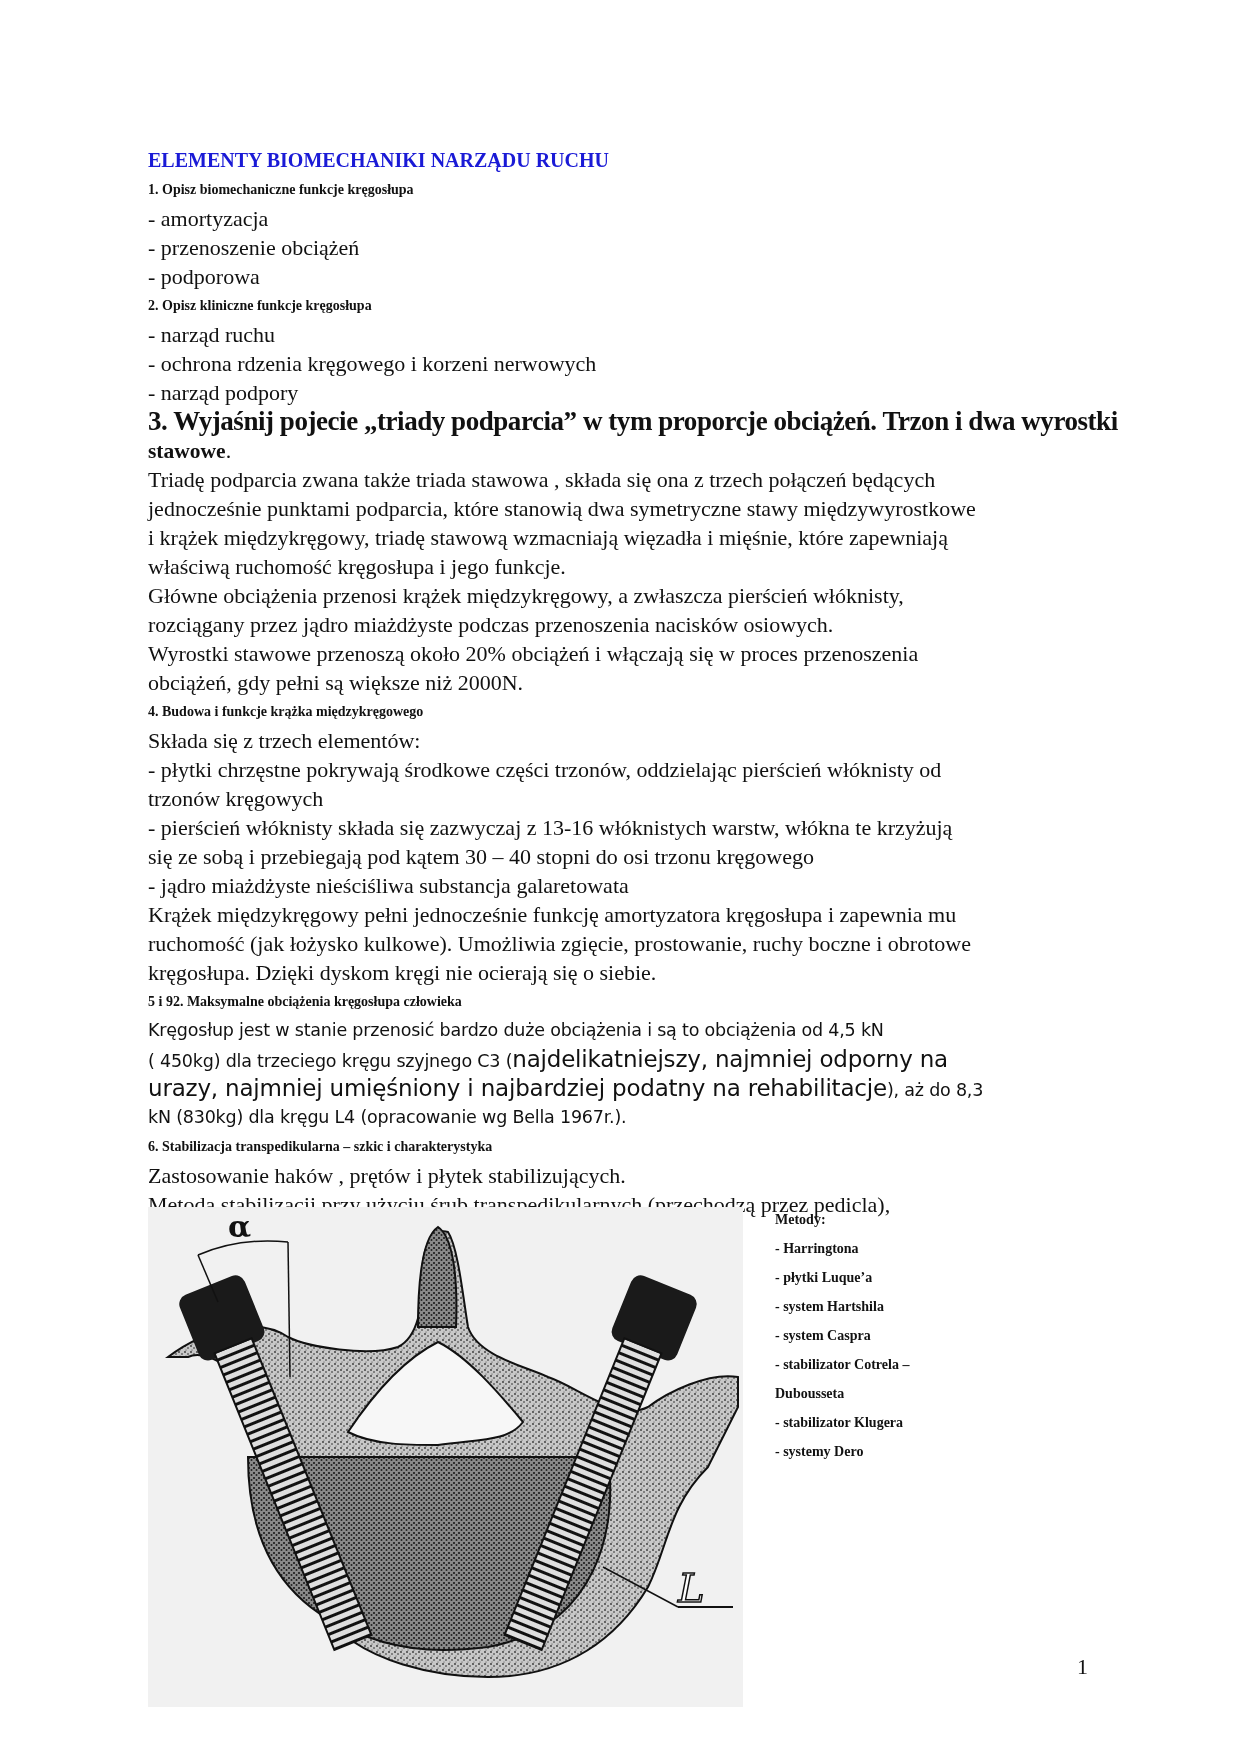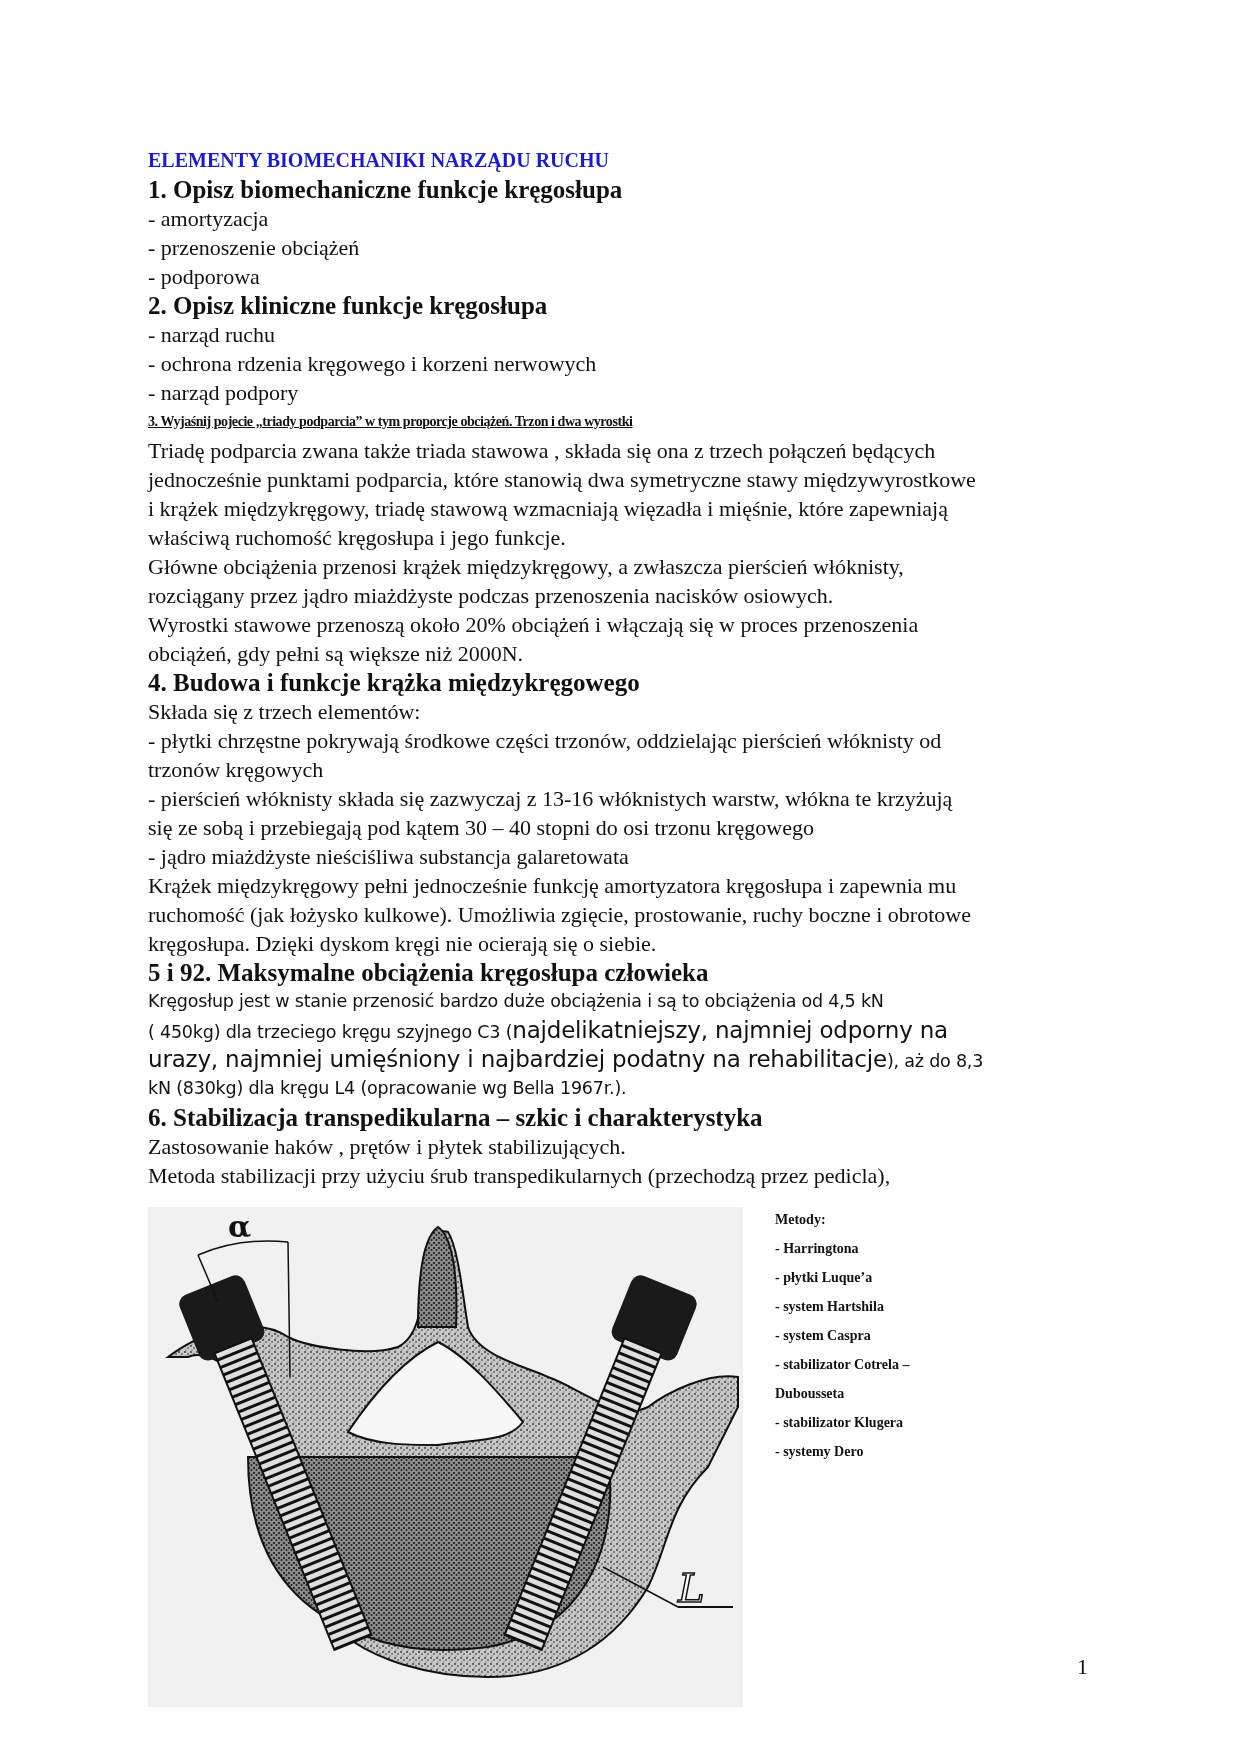--- a/index.html
+++ b/index.html
@@ -1,22 +1,22 @@
 <!DOCTYPE html>
 <html><head>
 <meta charset="utf-8">
 <style>
   html, body { margin: 0; padding: 0; background: #ffffff; }
   body { width: 1240px; height: 1754px; position: relative; overflow: hidden; }
   .page { position: absolute; left: 148px; top: 146px; width: 950px;
           font-family: "Liberation Serif", "DejaVu Serif", serif; color: #111; }
   .line { font-size: 22px; line-height: 29px; height: 29px; white-space: nowrap; margin: 0; }
   .title { color: #1a1ad6; font-weight: bold; font-size: 20px; }
-  .heading { font-weight: bold; font-size: 25px; }
-  .heading-wrap { font-weight: bold; font-size: 14px; white-space: nowrap; text-decoration: underline; }
+  .heading { font-weight: bold; font-size: 14px; }
+  .heading-wrap { font-weight: bold; font-size: 27px; white-space: nowrap; }
   .sans { font-family: "DejaVu Sans", "Liberation Sans", sans-serif; font-size: 17.5px; letter-spacing: -0.2px; }
   .sans-big { font-family: "DejaVu Sans", "Liberation Sans", sans-serif; font-size: 23px; letter-spacing: -0.2px; }
   .figure { position: absolute; left: 148px; top: 1207px; width: 595px; height: 500px; }
   .methods { position: absolute; left: 775px; top: 1205px; font-family: "Liberation Serif", "DejaVu Serif", serif; color: #111; }
   .methods .line { font-size: 14px; font-weight: bold; }
   .page-num { position: absolute; left: 1077px; top: 1654px; font-family: "Liberation Serif", serif; font-size: 22px; color: #111; }
 </style>
 </head>
 <body>
 
@@ -27,20 +27,21 @@
   <p class="line">- amortyzacja</p>
   <p class="line">- przenoszenie obciążeń</p>
   <p class="line">- podporowa</p>
 
   <p class="line heading">2. Opisz kliniczne funkcje kręgosłupa</p>
   <p class="line">- narząd ruchu</p>
   <p class="line">- ochrona rdzenia kręgowego i korzeni nerwowych</p>
   <p class="line">- narząd podpory</p>
 
   <p class="line heading-wrap" style="letter-spacing:-0.45px;"><span>3. Wyjaśnij pojecie „triady podparcia” w tym proporcje obciążeń. Trzon i dwa wyrostki</span></p>
+  <p class="line"><b style="font-size:21.5px;">stawowe</b><span>.</span></p>
   <p class="line">Triadę podparcia zwana także triada stawowa , składa się ona z trzech połączeń będących</p>
   <p class="line">jednocześnie punktami podparcia, które stanowią dwa symetryczne stawy międzywyrostkowe</p>
   <p class="line">i krążek międzykręgowy, triadę stawową wzmacniają więzadła i mięśnie, które zapewniają</p>
   <p class="line">właściwą ruchomość kręgosłupa i jego funkcje.</p>
   <p class="line">Główne obciążenia przenosi krążek międzykręgowy, a zwłaszcza pierścień włóknisty,</p>
   <p class="line">rozciągany przez jądro miażdżyste podczas przenoszenia nacisków osiowych.</p>
   <p class="line">Wyrostki stawowe przenoszą około 20% obciążeń i włączają się w proces przenoszenia</p>
   <p class="line">obciążeń, gdy pełni są większe niż 2000N.</p>
 
   <p class="line heading">4. Budowa i funkcje krążka międzykręgowego</p>

